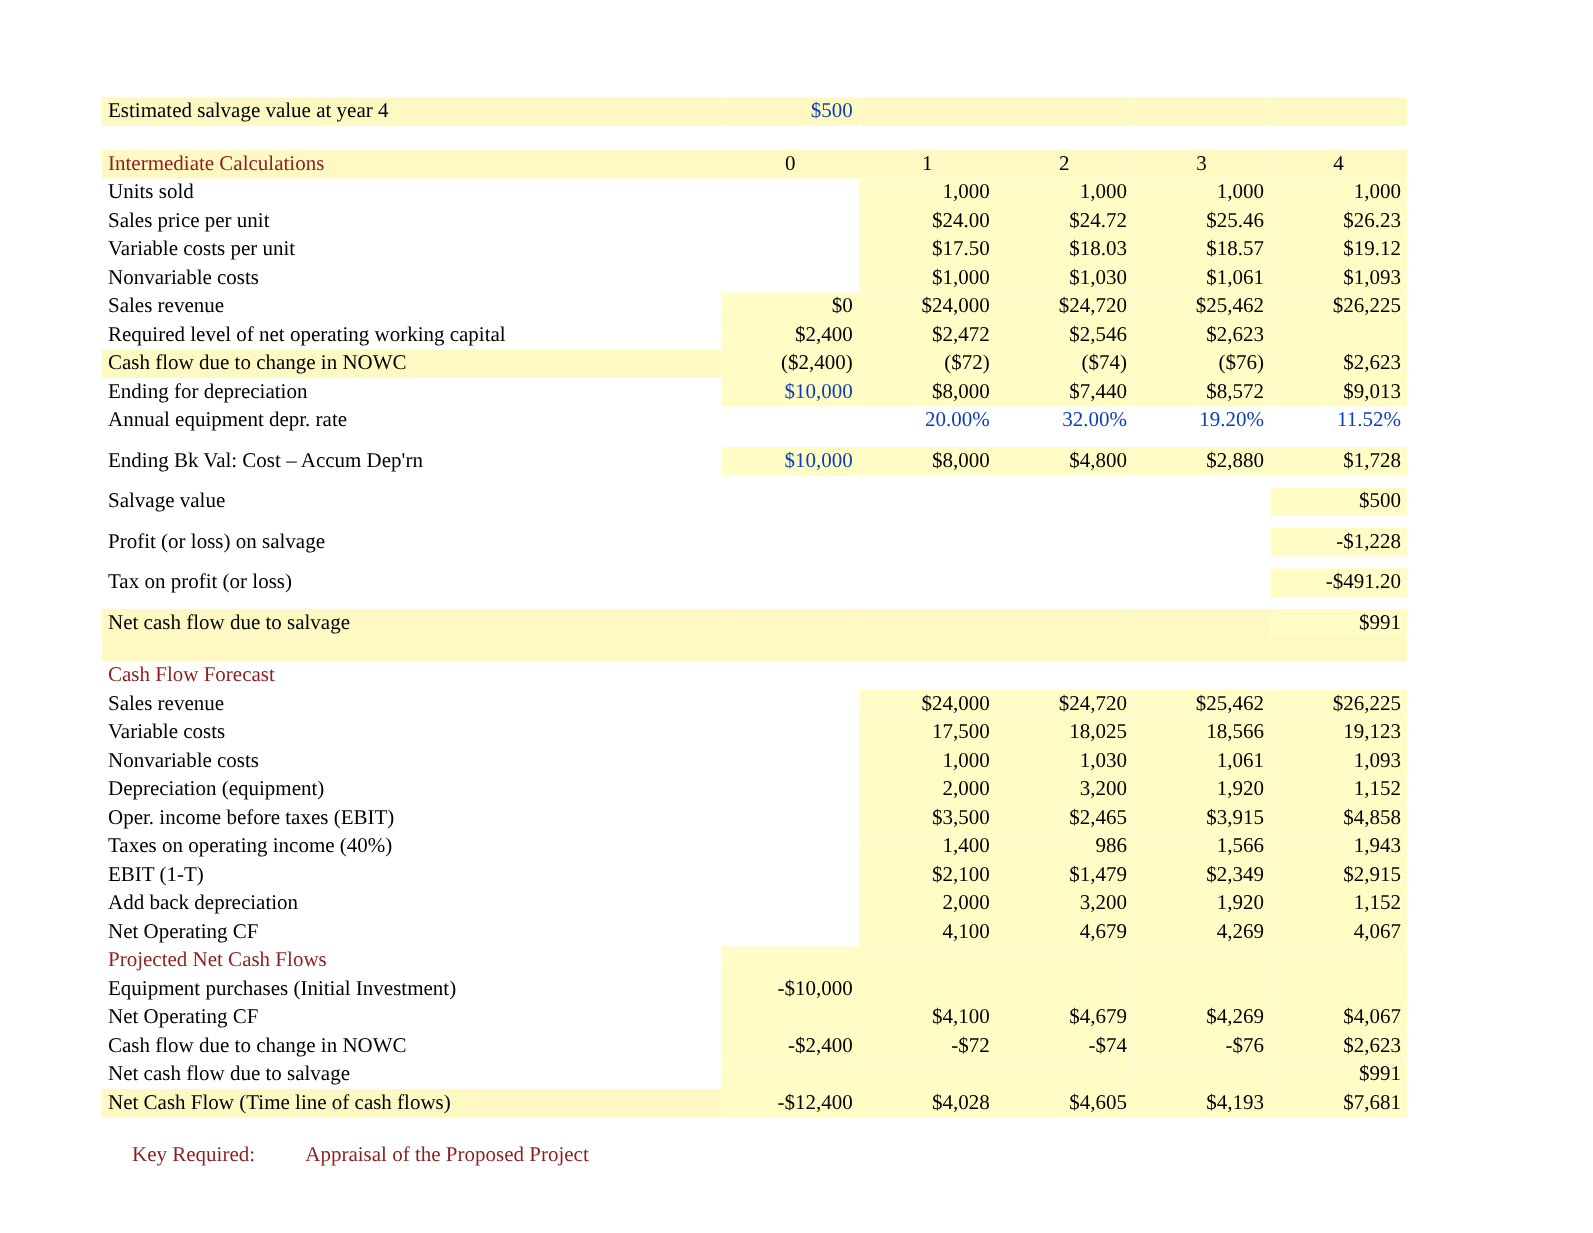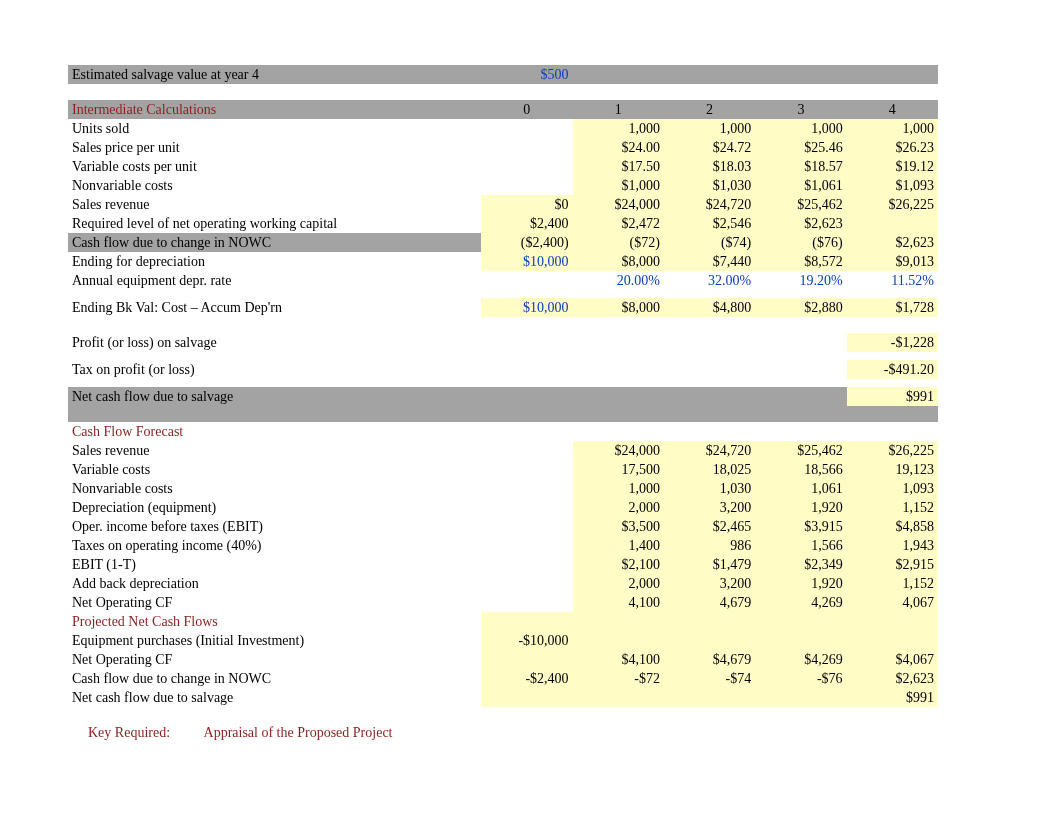--- a/index.html
+++ b/index.html
@@ -25,21 +25,21 @@
     padding: 1px 4px;
     vertical-align: middle;
     height: 17px;
     white-space: nowrap;
   }
   .label { width: 390px; text-align: left; }
   .num   { width: 80px;  text-align: right; }
   .hdr   { color: #8a1f1f; margin-left: 16px; }
   .blue  { color: #0b3fb5; }
   .yellow { background: #fffcc6; }
-  .grey   { background: #a3a3a3; }
+  .grey   { background: #fef9c3; }
   .spacer td { height: 6px; }
   .hspacer td { height: 14px; }
 </style>
 </head>
 <body>
 
 <div class="sheet">
 <table>
 
   <tbody>
@@ -145,20 +145,28 @@
           <td class="label">Ending Bk Val: Cost – Accum Dep'rn</td>
           <td class="num yellow blue">$10,000</td>
           <td class="num yellow">$8,000</td>
           <td class="num yellow">$4,800</td>
           <td class="num yellow">$2,880</td>
           <td class="num yellow">$1,728</td>
         </tr>
         <tr class="spacer">
           <td colspan="6"></td>
         </tr>
+        <tr>
+          <td class="label">Salvage value</td>
+          <td class="num"></td>
+          <td class="num"></td>
+          <td class="num"></td>
+          <td class="num"></td>
+          <td class="num yellow">$500</td>
+        </tr>
         <tr class="spacer">
           <td colspan="6"></td>
         </tr>
         <tr>
           <td class="label">Profit (or loss) on salvage</td>
           <td class="num"></td>
           <td class="num"></td>
           <td class="num"></td>
           <td class="num"></td>
           <td class="num yellow">-$1,228</td>
@@ -311,20 +319,28 @@
           <td class="num yellow">-$76</td>
           <td class="num yellow">$2,623</td>
         </tr>
         <tr>
           <td class="label">Net cash flow due to salvage</td>
           <td class="num yellow"></td>
           <td class="num yellow"></td>
           <td class="num yellow"></td>
           <td class="num yellow"></td>
           <td class="num yellow">$991</td>
+        </tr>
+        <tr class="grey">
+          <td class="label">Net Cash Flow (Time line of cash flows)</td>
+          <td class="num yellow">-$12,400</td>
+          <td class="num yellow">$4,028</td>
+          <td class="num yellow">$4,605</td>
+          <td class="num yellow">$4,193</td>
+          <td class="num yellow">$7,681</td>
         </tr>
       </tbody>
 
   <tbody>
         <tr class="hspacer">
           <td colspan="6"></td>
         </tr>
 
   <tr>
     <td class="label">

